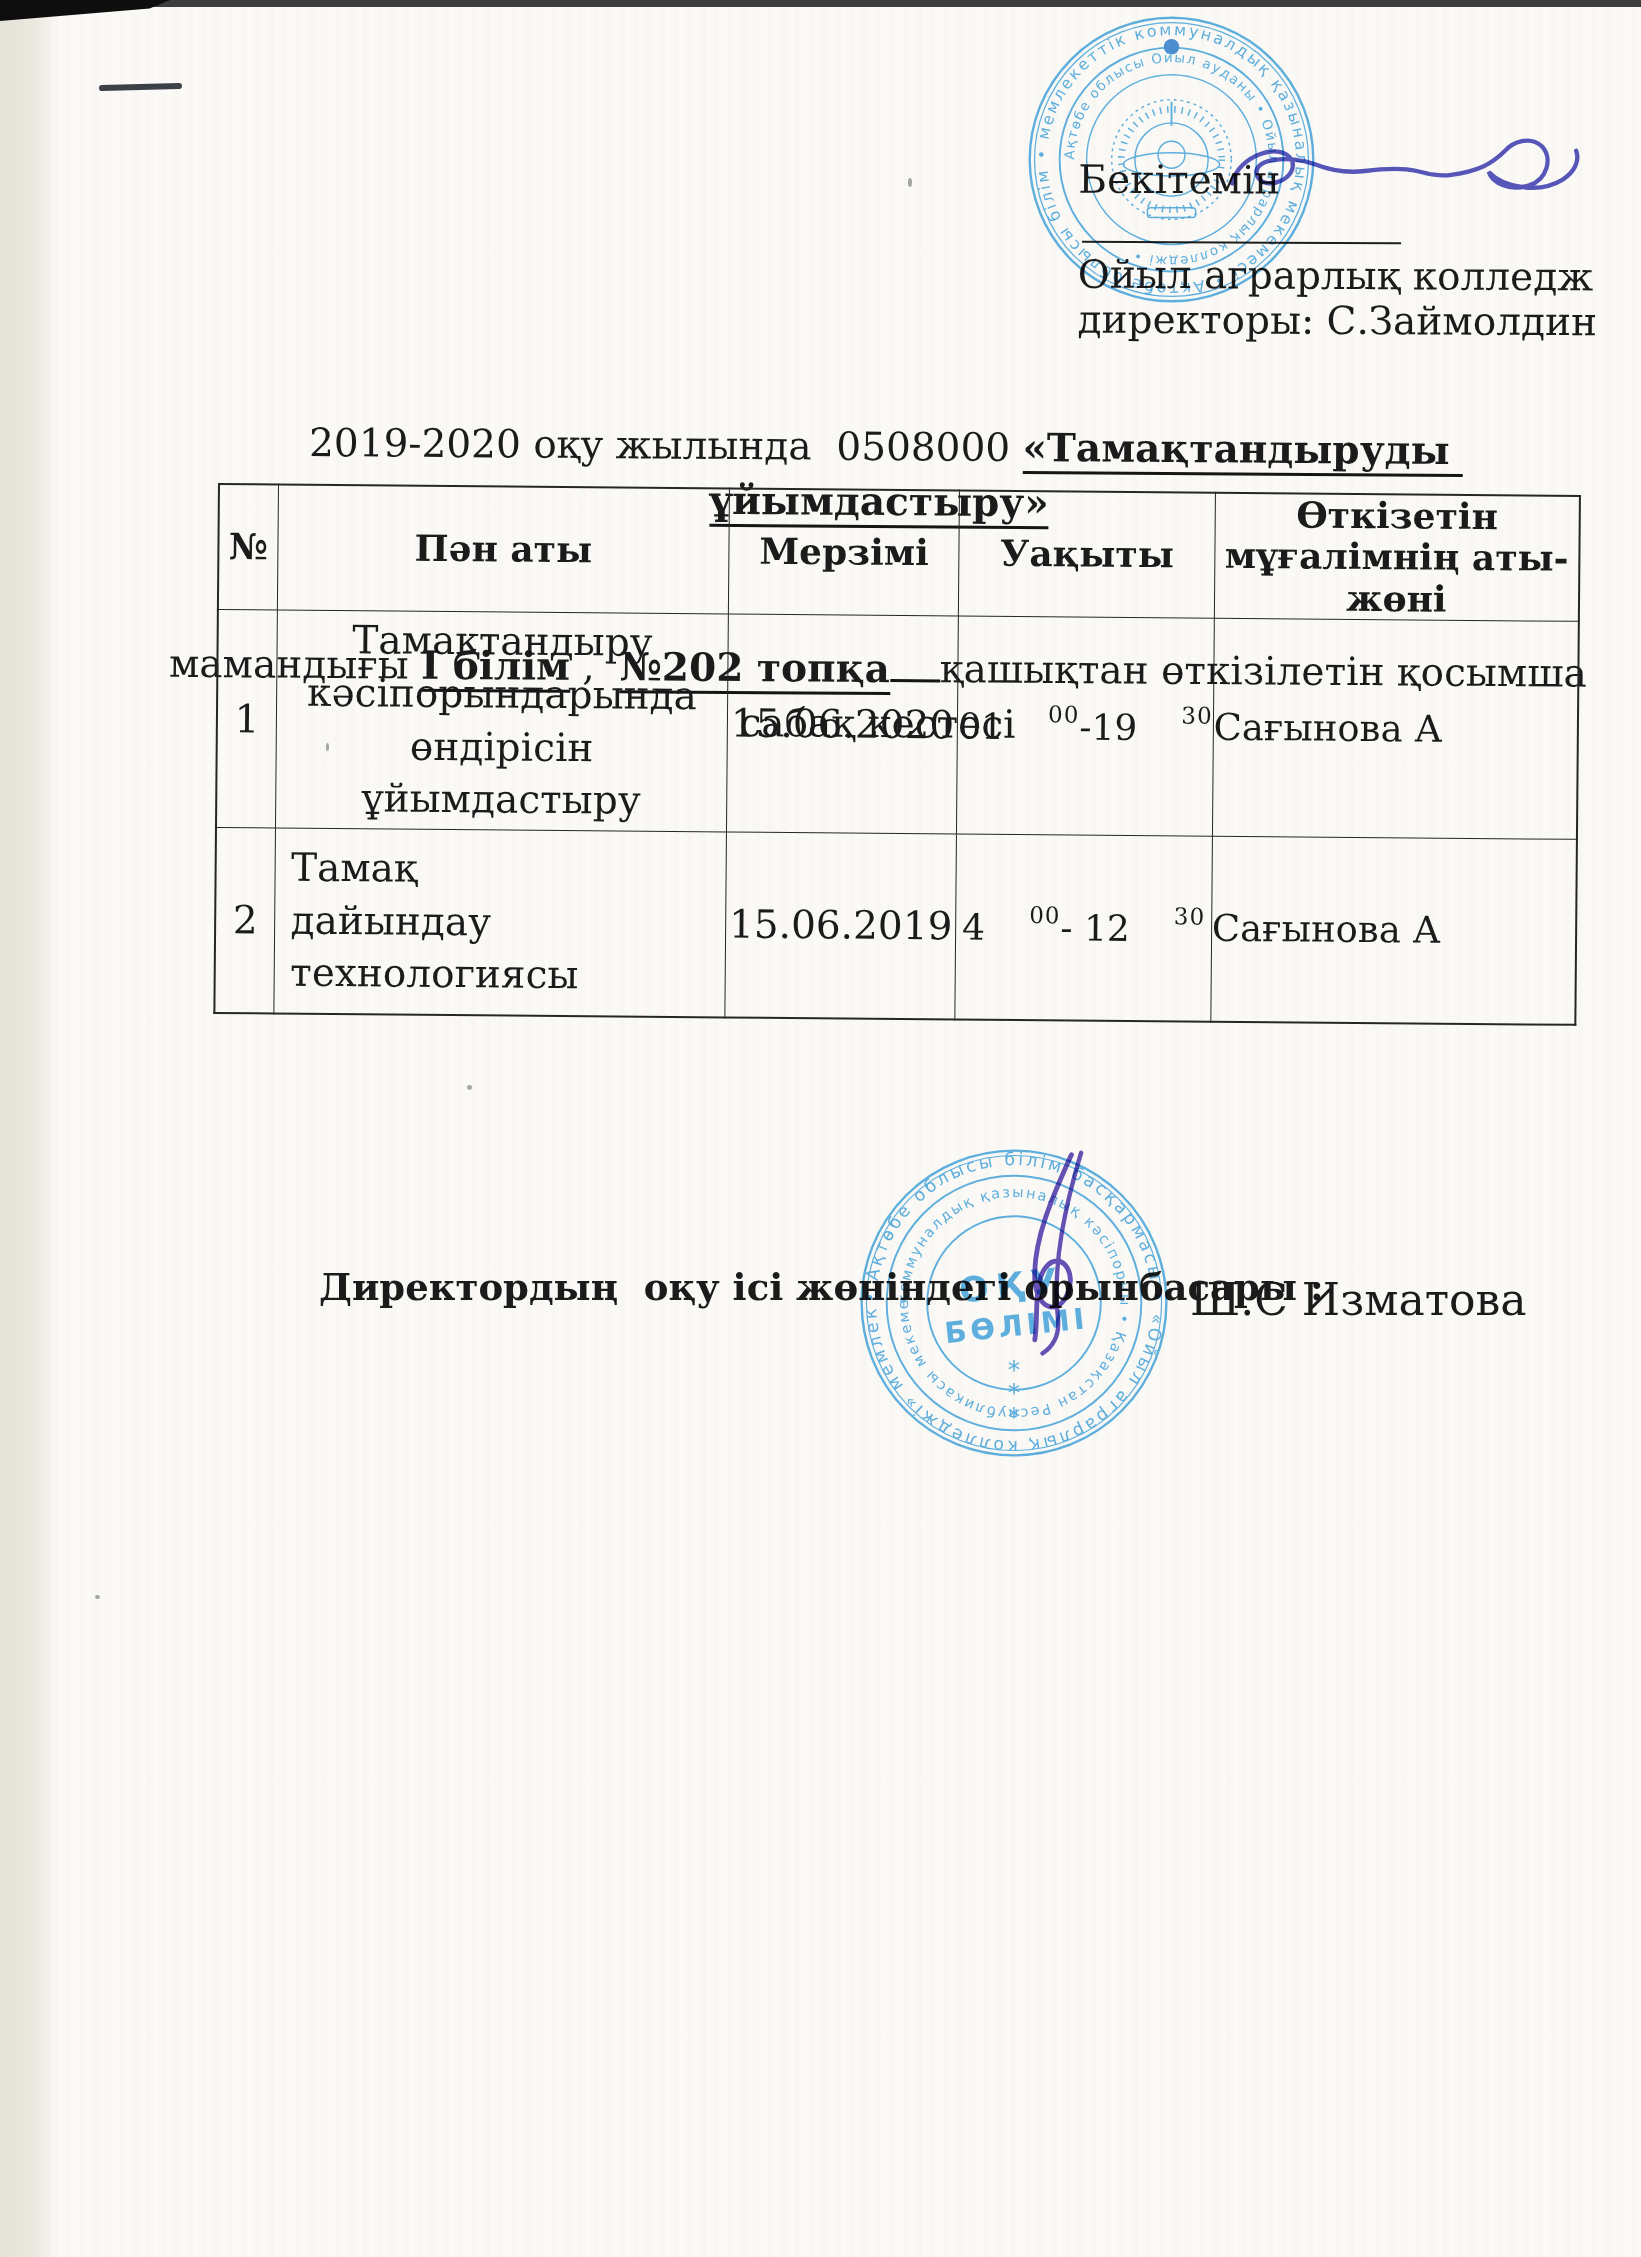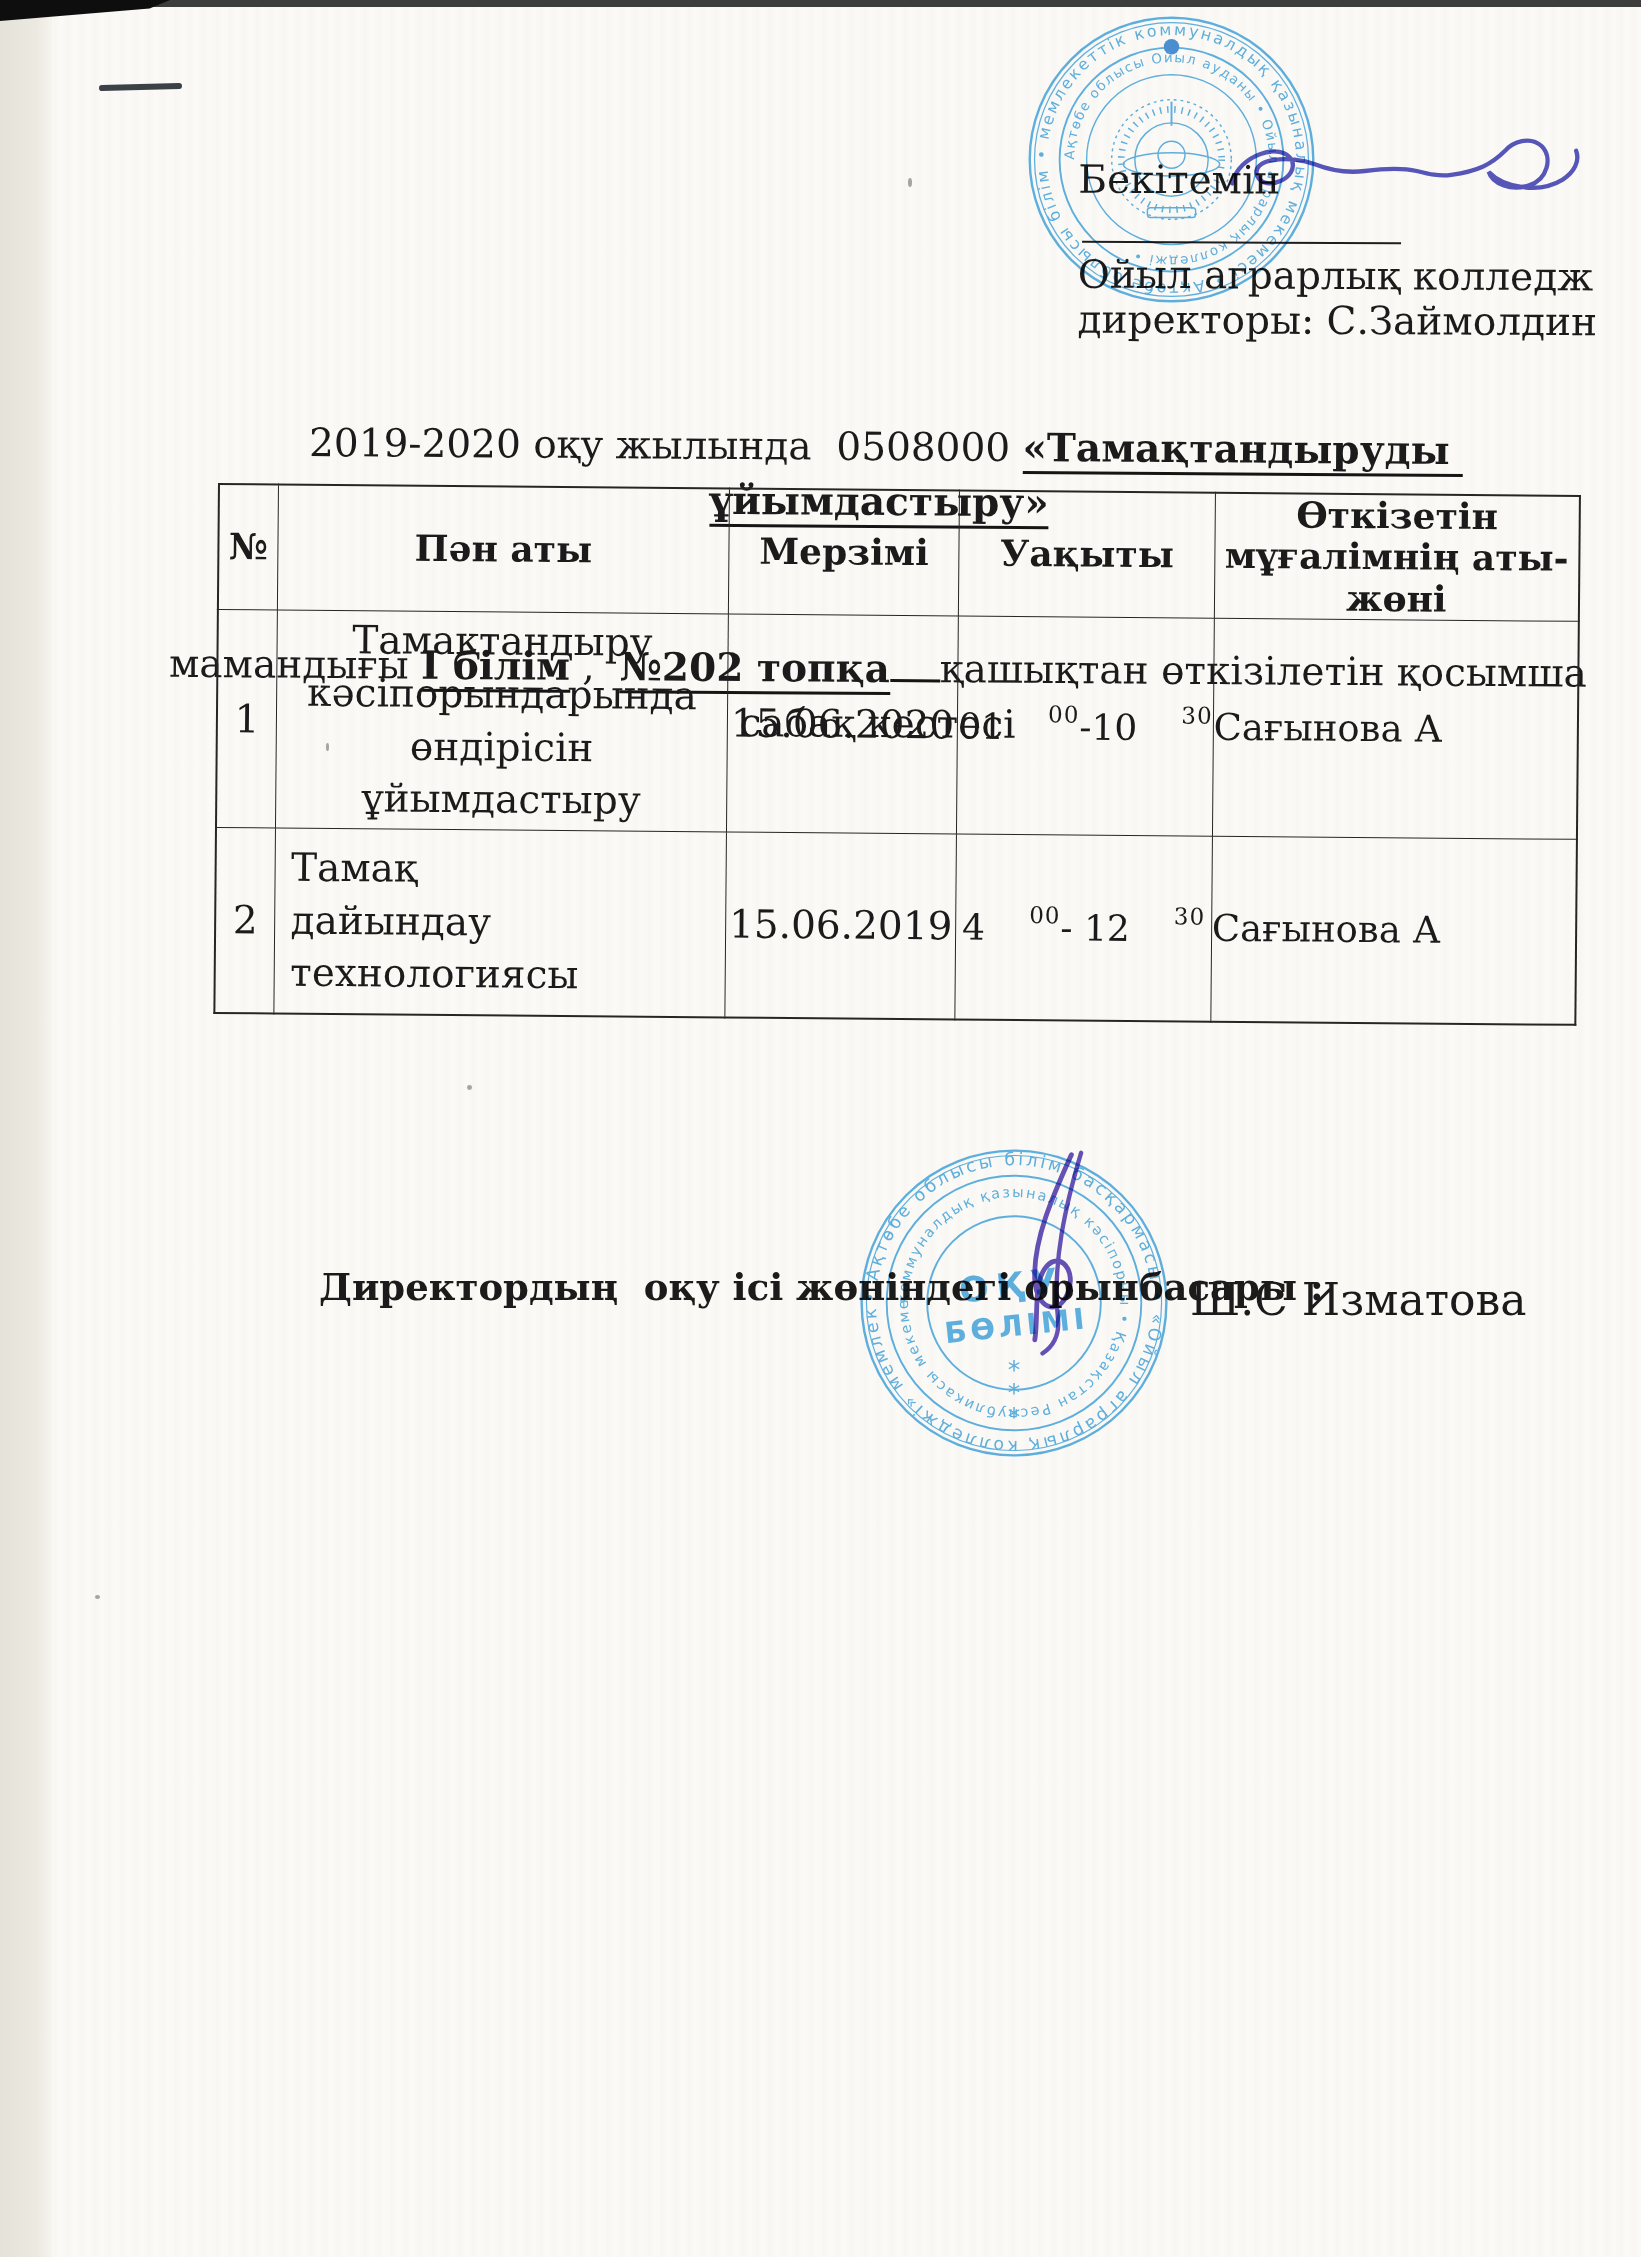--- a/index.html
+++ b/index.html
@@ -132,21 +132,21 @@
         <th>Өткізетін мұғалімнің аты-жөні</th>
       </tr>
     </thead>
     <tbody>
       <tr class="r1">
         <td class="c-num">1</td>
         <td class="c-subj">
             <div class="subj-inner">Тамақтандыру кәсіпорындарында өндірісін ұйымдастыру</div>
           </td>
         <td class="c-date">15.06.2020</td>
-        <td class="c-time"><span>01</span><sup>00</sup><span>-</span><span>10</span><sup>30</sup></td>
+        <td class="c-time"><span>01</span><sup>00</sup><span>-</span><span>19</span><sup>30</sup></td>
         <td class="c-teacher">Сағынова А</td>
       </tr>
       <tr class="r2">
         <td class="c-num">2</td>
         <td class="c-subj">
             <div class="subj-left">Тамақ дайындау технологиясы</div>
           </td>
         <td class="c-date">15.06.2019</td>
         <td class="c-time"><span>4</span><sup>00</sup><span>- </span><span>12</span><sup>30</sup></td>
         <td class="c-teacher">Сағынова А</td>

